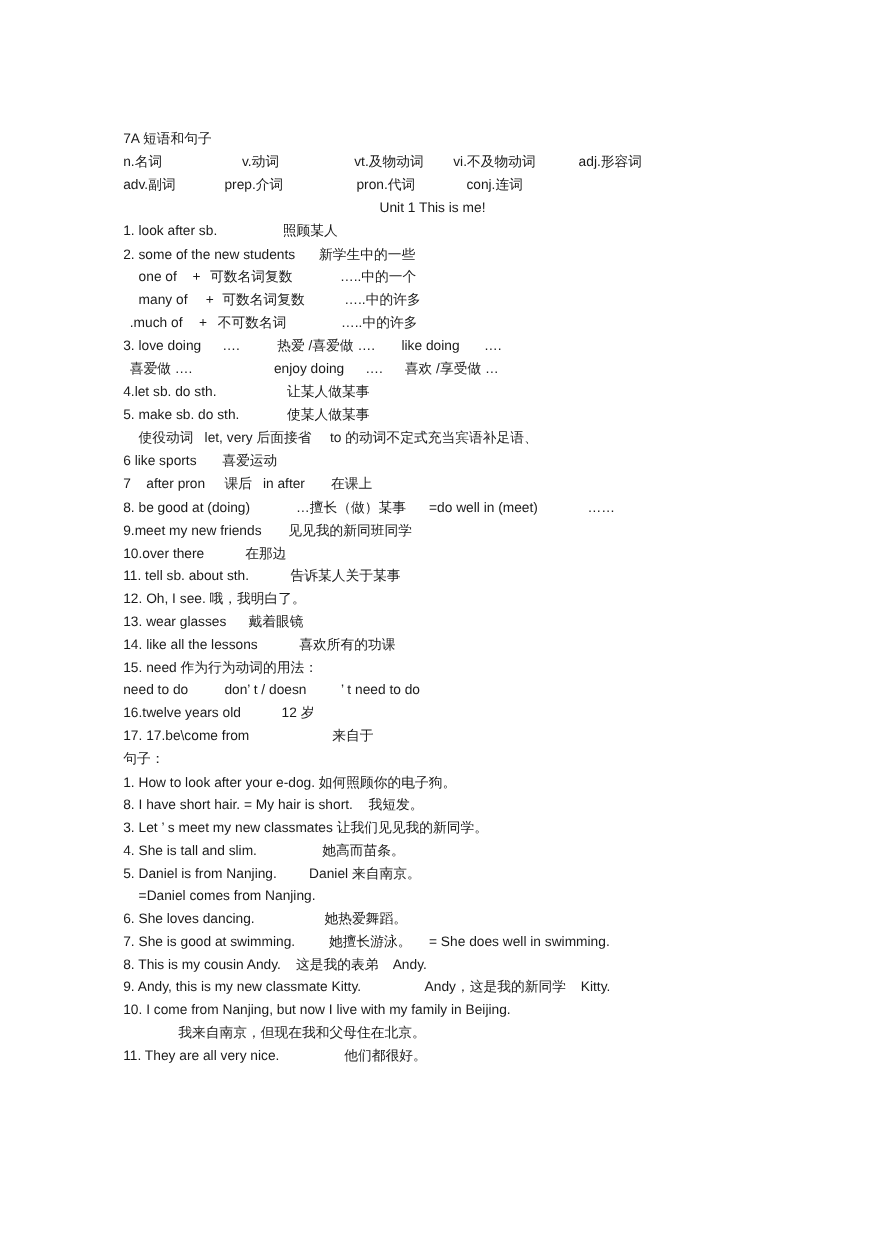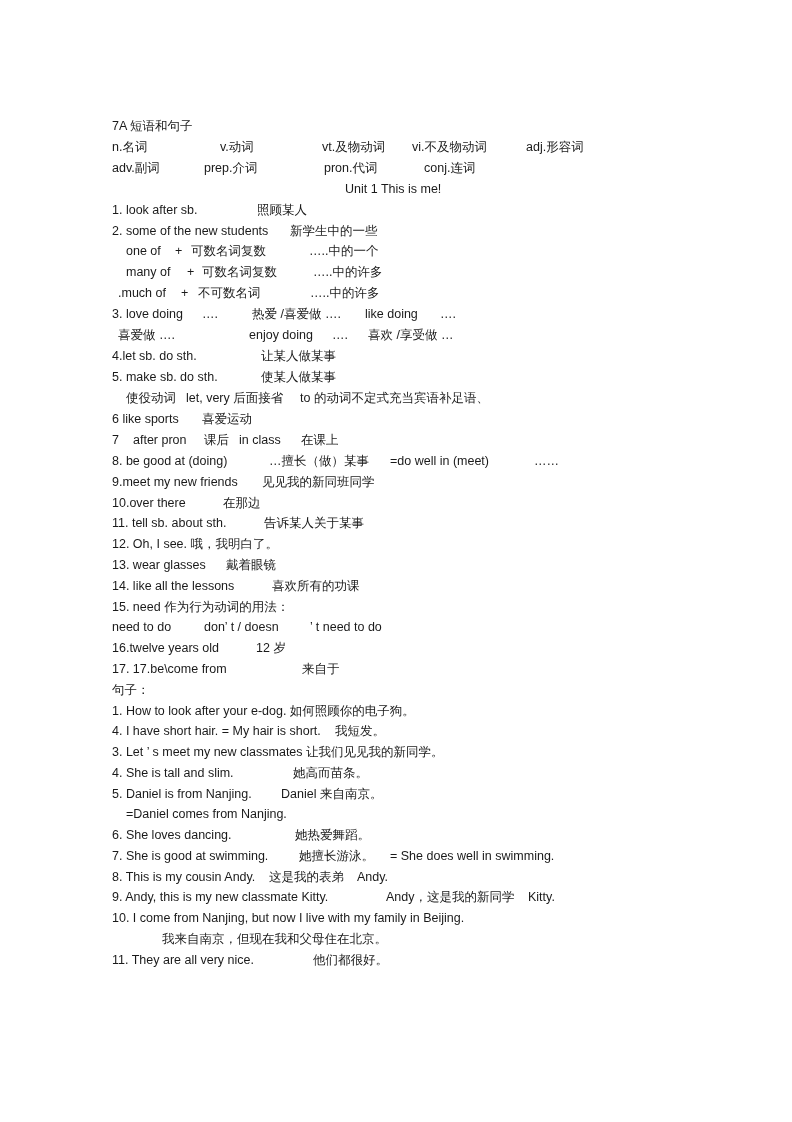--- a/index.html
+++ b/index.html
@@ -91,21 +91,21 @@
     <span class="seg" style="left:174px">to 的动词不定式充当宾语补足语、</span>
   </div>
   <div class="line" style="top:409px;left:112px;">
     <span class="seg" style="left:0">6 like sports</span>
     <span class="seg" style="left:90px">喜爱运动</span>
   </div>
   <div class="line" style="top:430px;left:112px;">
     <span class="seg" style="left:0">7</span>
     <span class="seg" style="left:21px">after pron</span>
     <span class="seg" style="left:92px">课后</span>
-    <span class="seg" style="left:127px">in class</span>
+    <span class="seg" style="left:127px">in after</span>
     <span class="seg" style="left:189px">在课上</span>
   </div>
   <div class="line" style="top:451px;left:112px;">
     <span class="seg" style="left:0">8. be good at (doing)</span>
     <span class="seg" style="left:157px">…擅长（做）某事</span>
     <span class="seg" style="left:278px">=do well in (meet)</span>
     <span class="seg" style="left:422px">……</span>
   </div>
   <div class="line" style="top:472px;left:112px;">
     <span class="seg" style="left:0">9.meet my new friends</span>
@@ -148,21 +148,21 @@
   </div>
 
   <div class="line" style="top:680px;left:112px;">
     <span class="seg" style="left:0">句子：</span>
   </div>
 
   <div class="line" style="top:701px;left:112px;">
     <span class="seg" style="left:0">1. How to look after your e-dog.  如何照顾你的电子狗。</span>
   </div>
   <div class="line" style="top:721px;left:112px;">
-    <span class="seg" style="left:0">4. I have short hair. = My hair is short.</span>
+    <span class="seg" style="left:0">8. I have short hair. = My hair is short.</span>
     <span class="seg" style="left:223px">我短发。</span>
   </div>
   <div class="line" style="top:742px;left:112px;">
     <span class="seg" style="left:0">3. Let ’ s meet my new classmates 让我们见见我的新同学。</span>
   </div>
   <div class="line" style="top:763px;left:112px;">
     <span class="seg" style="left:0">4. She is tall and slim.</span>
     <span class="seg" style="left:181px">她高而苗条。</span>
   </div>
   <div class="line" style="top:784px;left:112px;">

